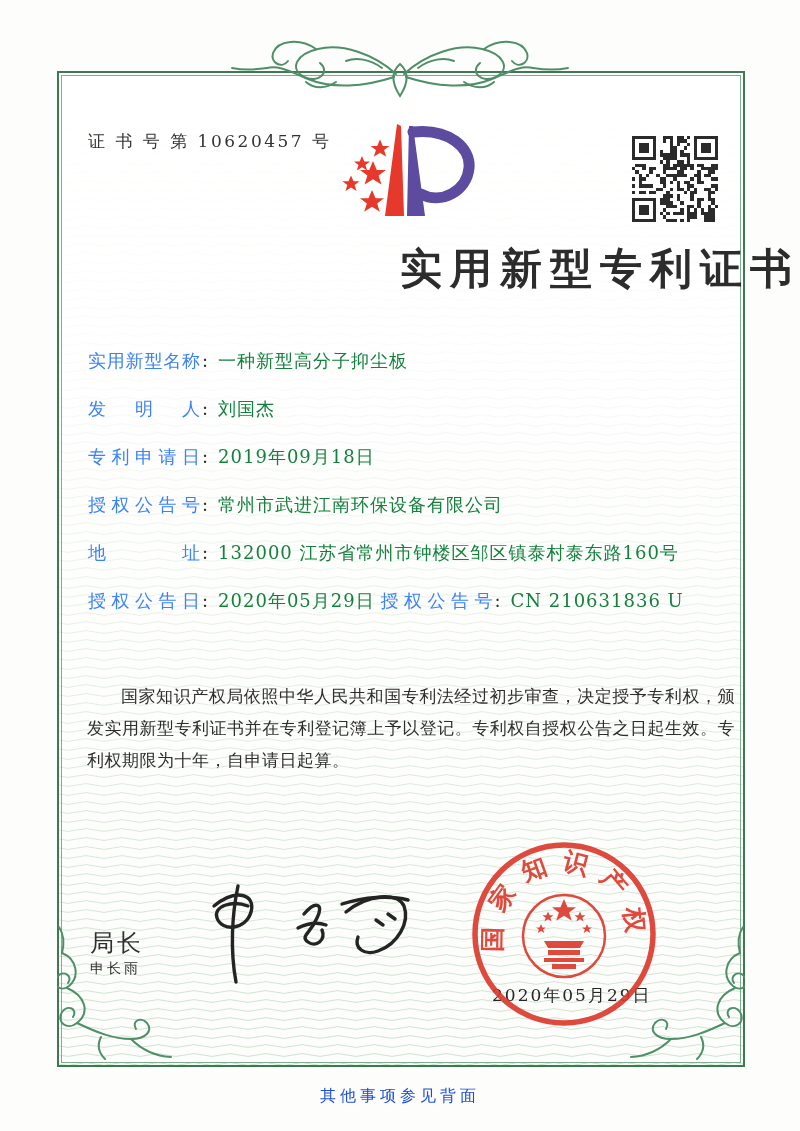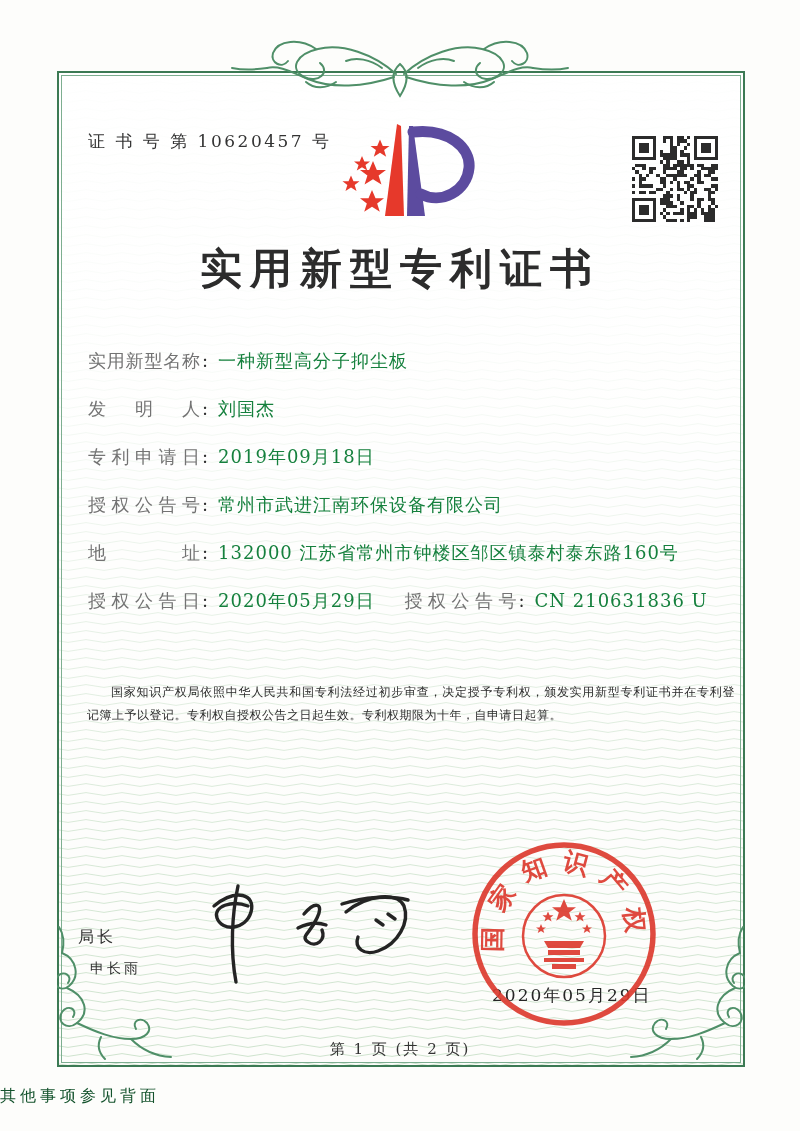--- a/index.html
+++ b/index.html
@@ -27,45 +27,45 @@
   
   .frame{
     position:absolute;left:57px;top:71px;width:688px;height:996px;
     border:2px solid #3c7a54;z-index:2;
   }
   .frame::after{content:"";position:absolute;inset:2px;border:1px solid #7dae90}
   .flourish path{stroke:#4f8f68;stroke-width:2;fill:none;stroke-linecap:round}
   
   .cert-no{left:88px;top:130px;font-size:17px;letter-spacing:2.5px;color:#333}
   .title{
-    left:0;right:0;top:241px;text-align:center;
+    left:0;right:0;top:241px;text-align:right;
     font-size:42px;font-weight:700;letter-spacing:8px;color:#2c2c2c;
   }
   
   .fields{left:88px;top:347px;width:650px;font-size:18px}
   .frow{margin-bottom:20px;line-height:28px;white-space:nowrap}
   .flabel{
     display:inline-block;width:112px;vertical-align:bottom;
-    text-align:justify;text-align-last:justify;color:#737373;
+    text-align:justify;text-align-last:justify;color:#3b82f6;
   }
   .fcolon{margin:0 10px 0 2px}
   .fvalue{letter-spacing:1px;color:#15803d}
   .pair{display:inline-block}
-  .pair2{margin-left:24px}
-  
-  .paras{left:87px;top:681px;width:648px;font-size:12px;line-height:1.88;z-index:3}
+  .pair2{margin-left:0}
+  
+  .paras{left:87px;top:681px;width:648px;font-size:17px;line-height:1.88;z-index:3}
   .paras p{text-indent:2em;text-align:justify;letter-spacing:.5px;color:#2d2d2d}
   
-  .sig-title{left:78px;top:927px;font-size:16px;letter-spacing:3px}
+  .sig-title{left:90px;top:927px;font-size:24px;letter-spacing:3px}
   .sig-name{left:90px;top:960px;font-size:14px;letter-spacing:3px}
   
   .seal-date{left:492px;top:984px;font-size:17px;letter-spacing:2px;color:#262626}
   
   .page-note{left:0;right:0;top:1040px;text-align:center;font-size:15px;letter-spacing:2px;color:#333}
-  .back-note{left:0;right:0;top:1086px;text-align:left;font-size:16px;letter-spacing:4px;color:#14532d}
+  .back-note{left:0;right:0;top:1086px;text-align:center;font-size:16px;letter-spacing:4px;color:#1d4ed8}
   #qr{shape-rendering:crispEdges}
 </style>
 </head>
 <body>
 
 <svg width="0" height="0" style="position:absolute" aria-hidden="true">
   <defs>
     <path id="star" d="M0,-10 L2.94,-3.09 L10,-3.09 L4.3,1.18 L6.5,8.09 L0,4 L-6.5,8.09 L-4.3,1.18 L-10,-3.09 L-2.94,-3.09 Z"></path>
     <path id="sealArc" d="M37.8,118.5 A63,63 0 1 1 156.2,118.5" fill="none"></path>
   </defs>
@@ -399,16 +399,15 @@
       <use href="#star" transform="translate(113,80) scale(0.55)"></use>
       <use href="#star" transform="translate(74,92) scale(0.5)"></use>
       <use href="#star" transform="translate(120,92) scale(0.5)"></use>
       <path d="M77,104 h40 l-4,7 h-32 z"></path>
       <rect x="81" y="113" width="32" height="5"></rect>
       <rect x="77" y="121" width="40" height="4"></rect>
       <rect x="85" y="127" width="24" height="5"></rect>
     </g>
   </svg>
 
-  <div class="abs page-note">第 1 页 (共 2 页)</div>
   <div class="abs back-note">其他事项参见背面</div>
 
 </div>
 
 </body></html>

